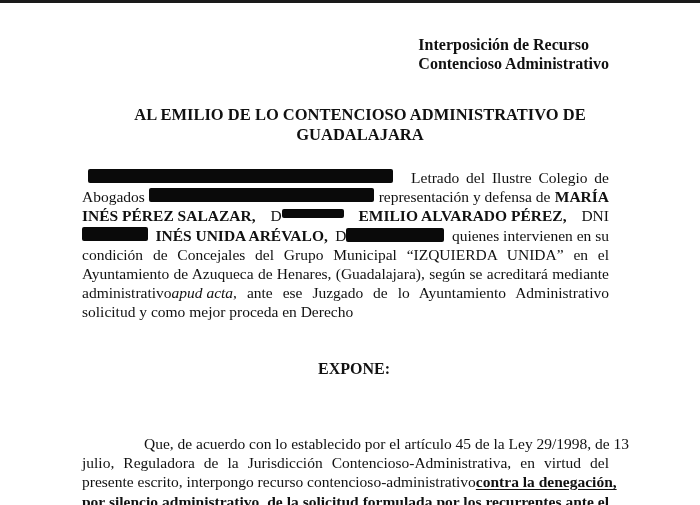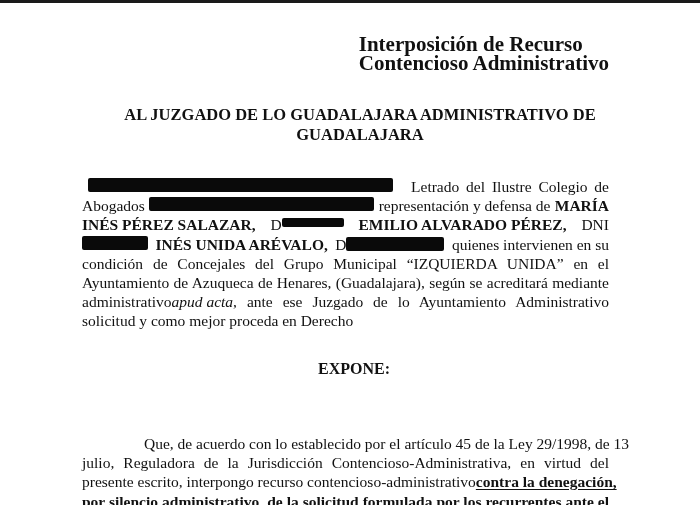--- a/index.html
+++ b/index.html
@@ -20,21 +20,21 @@
       left: 0; top: 0;
       width: 700px; height: 3px;
       background: #1a1a1a;
     }
     .doc-header {
       position: absolute;
       right: 91px;
       top: 35px;
       text-align: right;
       font-weight: bold;
-      font-size: 21px;
+      font-size: 16px;
       line-height: 19px;
     }
     .doc-header div { text-align: left; }
     .court-title {
       position: absolute;
       left: 80px;
       width: 560px;
       top: 105px;
       text-align: center;
       font-weight: bold;
@@ -55,21 +55,21 @@
       white-space: nowrap;
       text-align: justify;
       text-align-last: justify;
     }
     .para .line.last {
       text-align-last: left;
     }
     .para .line.indent {
       padding-left: 62px;
     }
-    .para-intro { top: 177px; }
+    .para-intro { top: 168px; }
     .para-expone-body { top: 434px; }
     .redact {
       display: inline-block;
       background: #0a0a0a;
       height: 14px;
       vertical-align: -1px;
       border-radius: 2px;
     }
     .b { font-weight: bold; }
     .i { font-style: italic; }
@@ -95,21 +95,21 @@
 <body>
 
 <div class="top-bar"></div>
 
 <div class="doc-header">
   <div>Interposición de Recurso</div>
   <div>Contencioso Administrativo</div>
 </div>
 
 <div class="court-title">
-  <div>AL JUZGADO DE LO GUADALAJARA ADMINISTRATIVO DE</div>
+  <div>AL EMILIO DE LO CONTENCIOSO ADMINISTRATIVO DE</div>
   <div>GUADALAJARA</div>
 </div>
 
 <div class="para para-intro">
   <span class="line flex-line" style="padding-left:6px;">
     <span class="redact" style="width:305px;"></span>
     <span style="word-spacing:3px;">Letrado del Ilustre Colegio de</span>
   </span>
   <span class="line flex-line">
     <span>Abogados</span>

